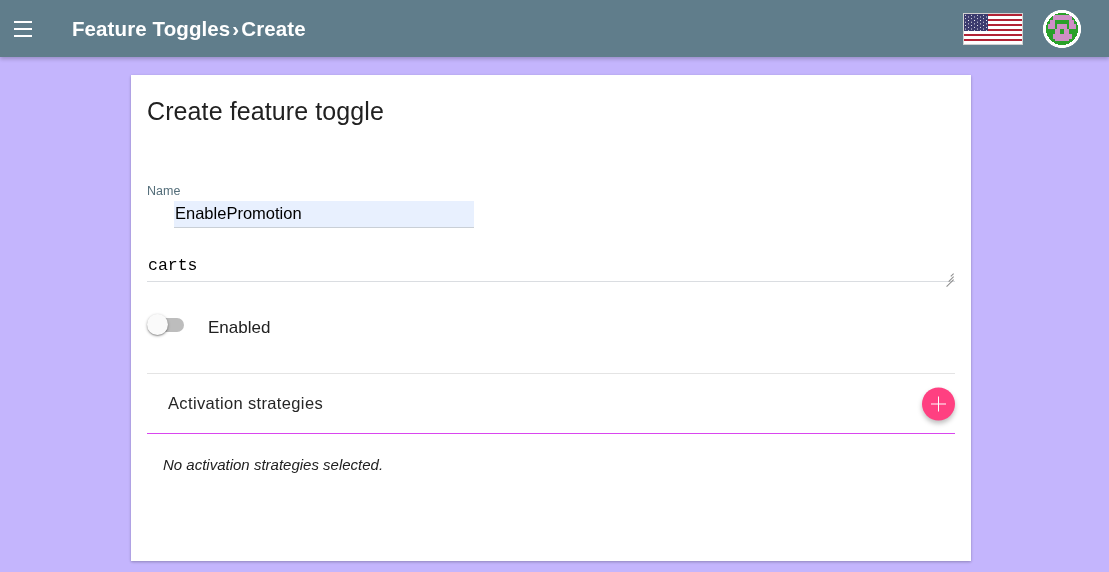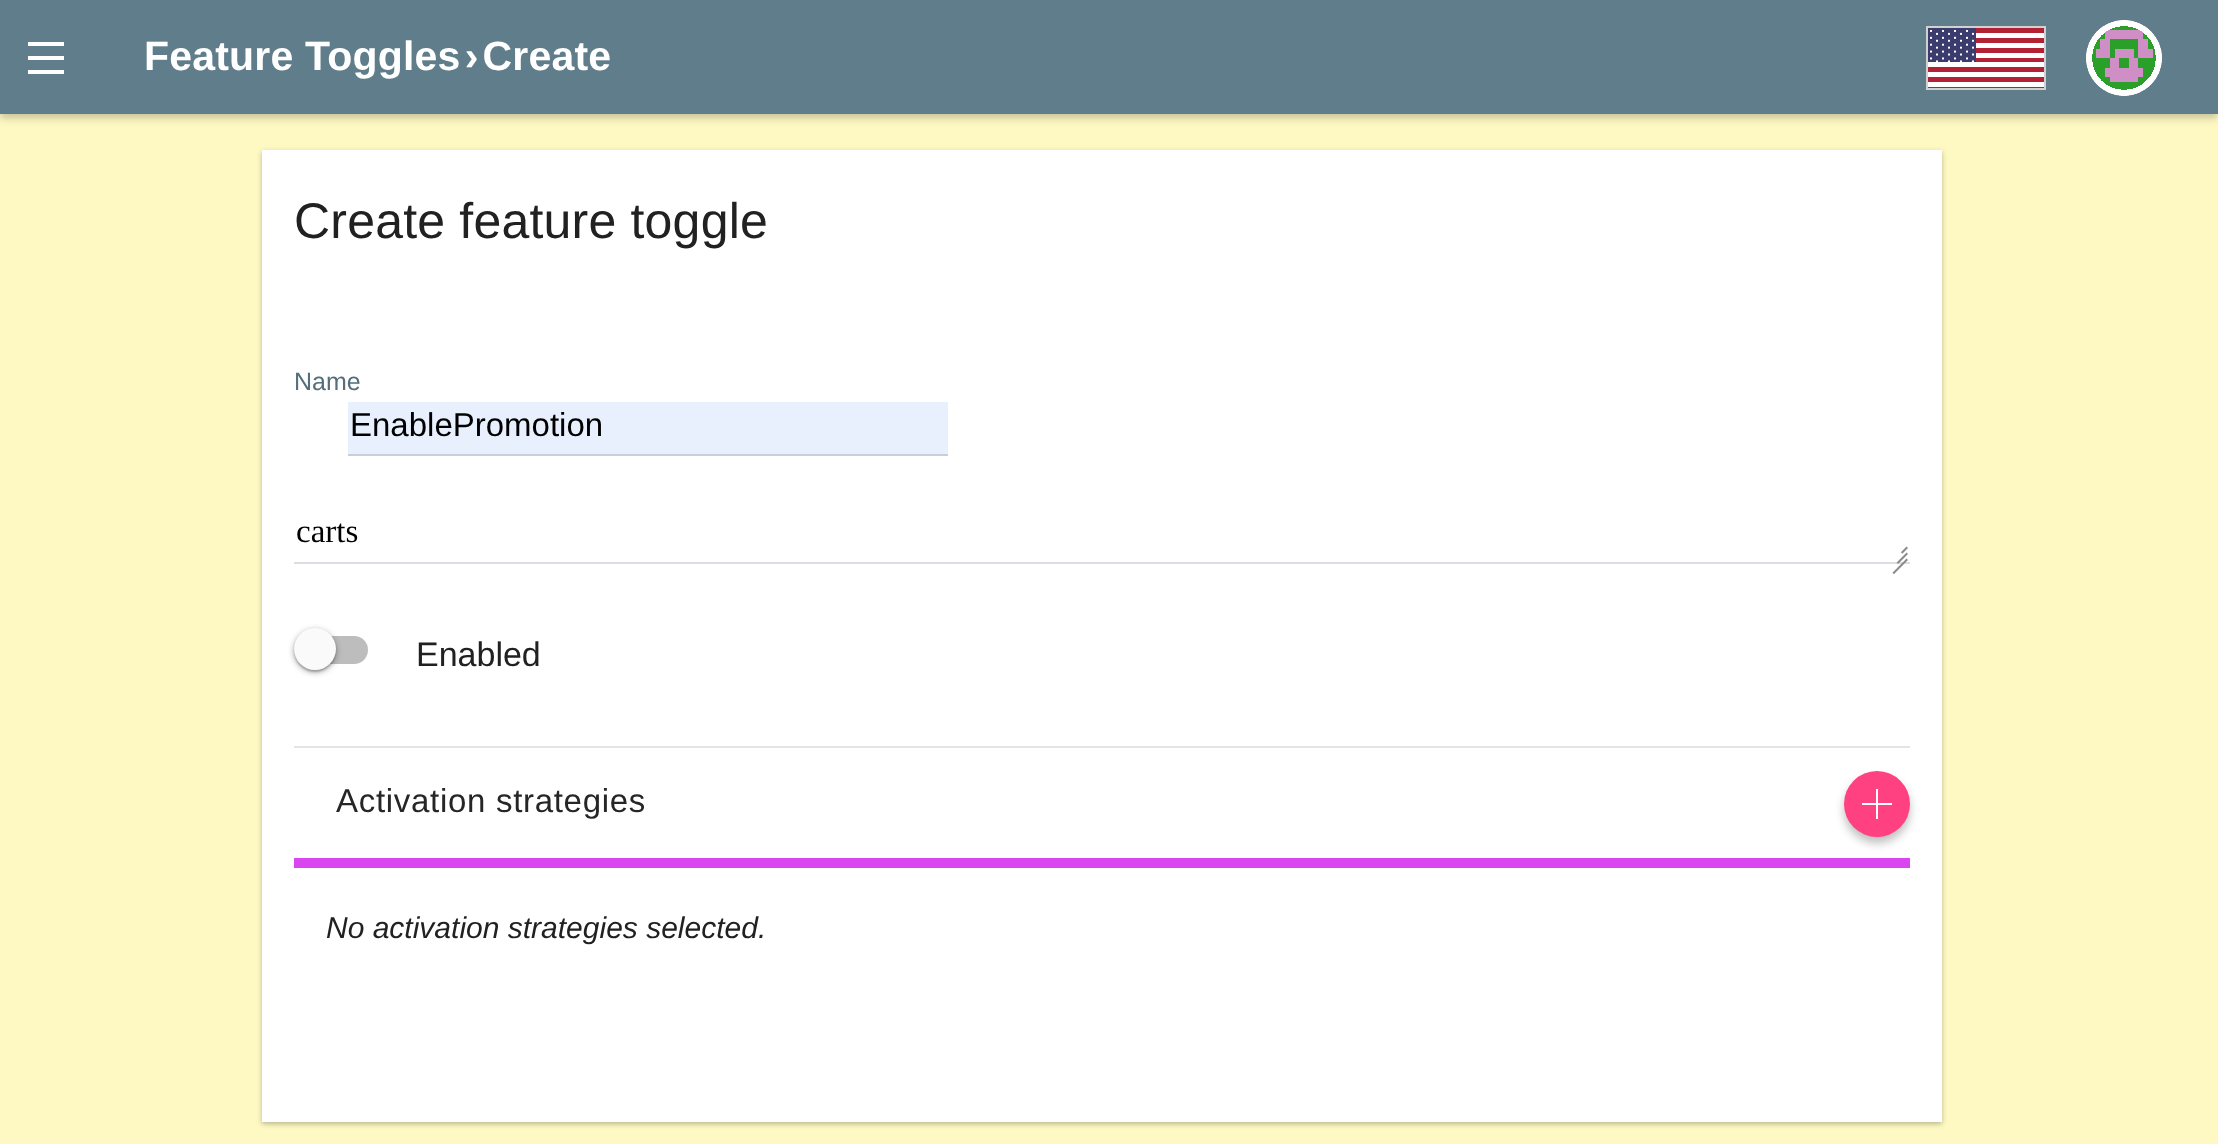--- a/index.html
+++ b/index.html
@@ -119,21 +119,21 @@
     display: block;
     cursor: pointer;
   }
 
   
   .page {
     position: absolute;
     top: 57px; left: 0;
     width: 1109px;
     height: 515px;
-    background: #fef9c3;
+    background: #c4b5fd;
   }
 
   .card {
     position: absolute;
     left: 131px;
     top: 18px;
     width: 840px;
     height: 486px;
     background: #ffffff;
     box-shadow: 0 1px 3px rgba(0,0,0,0.16), 0 1px 2px rgba(0,0,0,0.12);
@@ -185,21 +185,21 @@
   .desc-field-wrap {
     margin-top: 26px;
   }
   .desc-input {
     display: block;
     width: 808px;
     height: 28px;
     background: #ffffff;
     border: none;
     border-bottom: 1px solid #dadde1;
-    font-family: Liberation Serif, serif;
+    font-family: Liberation Mono, monospace;
     font-size: 16.5px;
     color: #000000;
     padding: 0 1px 2px 1px;
     outline: none;
     resize: none;
     overflow: hidden;
     line-height: 24px;
   }
   .resize-grip {
     position: absolute;
@@ -253,21 +253,21 @@
     color: #212121;
     margin-left: 24px;
   }
 
   
   .strategies-header {
     position: relative;
     display: flex;
     align-items: center;
     height: 60px;
-    border-bottom: 5px solid #d946ef;
+    border-bottom: 1px solid #d946ef;
   }
   .strategies-title {
     font-size: 16.5px;
     color: #262626;
     letter-spacing: 0.35px;
     padding-left: 21px;
   }
   .fab {
     position: absolute;
     right: 0px;

